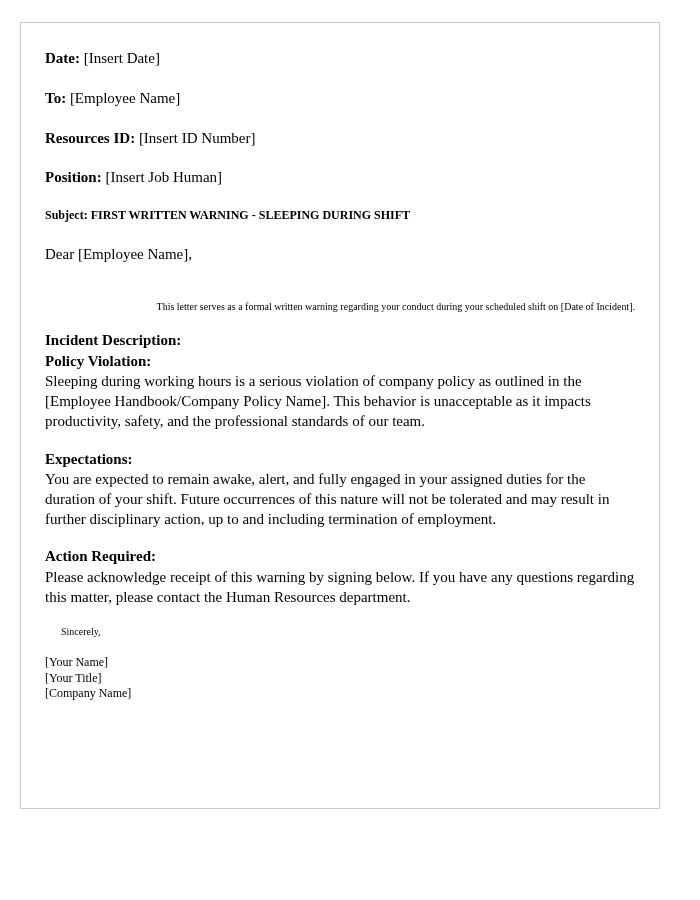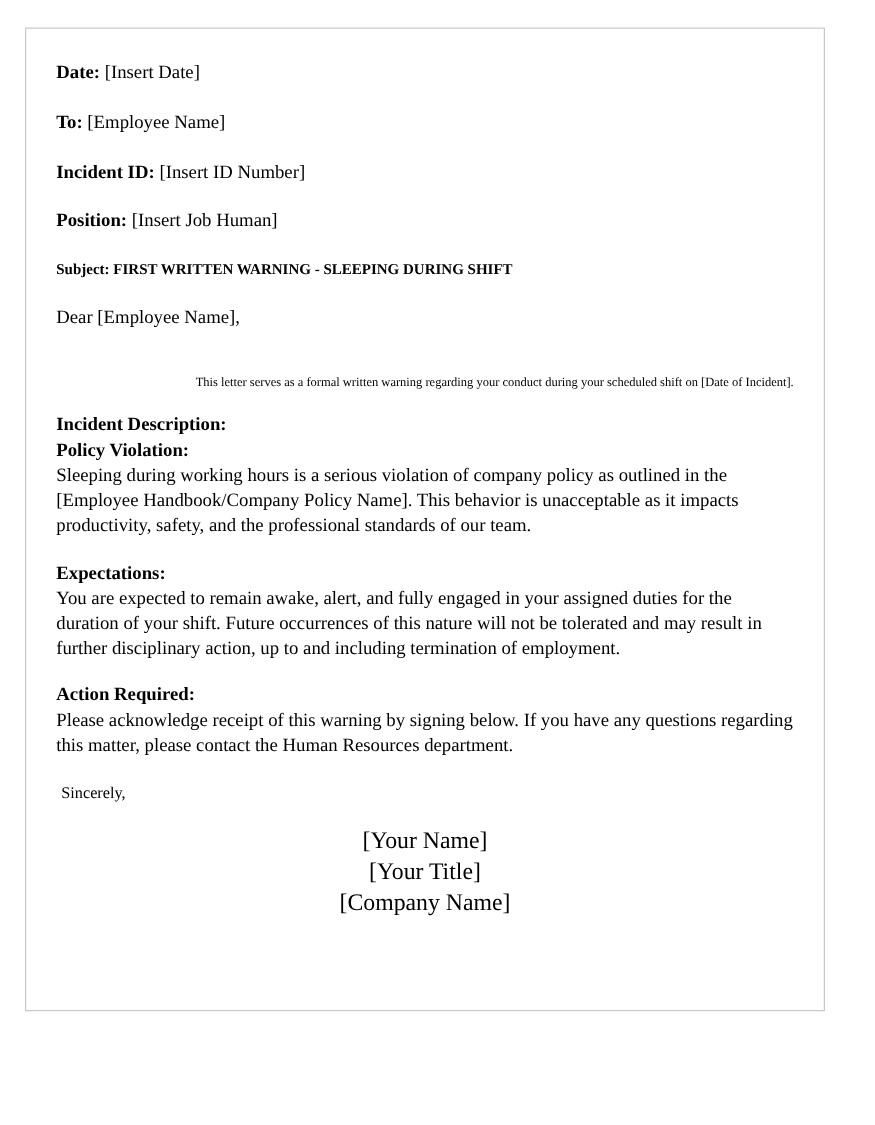--- a/index.html
+++ b/index.html
@@ -57,27 +57,26 @@
     font-weight: bold;
     margin: 0 0 1px 0;
     line-height: 1.3;
   }
   .sec-body {
     font-size: 15px;
     line-height: 1.32;
     margin: 0 0 18px 0;
   }
   .closing {
-    font-size: 13px;
-    margin: 0 0 18px 4px;
+    font-size: 10px;
+    margin: 0 0 18px 16px;
   }
   .sig-line {
-    font-size: 19px;
+    font-size: 12px;
     line-height: 1.33;
-    text-align: center;
   }
   .sig-block {
     margin: 0 0 22px 0;
   }
 </style>
 </head>
 <body>
 
 <div class="page">
   <div class="content">
@@ -86,21 +85,21 @@
       <span class="lbl">Date:</span>
       <span>[Insert Date]</span>
     </p>
 
     <p class="field">
       <span class="lbl">To:</span>
       <span>[Employee Name]</span>
     </p>
 
     <p class="field">
-      <span class="lbl">Incident ID:</span>
+      <span class="lbl">Resources ID:</span>
       <span>[Insert ID Number]</span>
     </p>
 
     <p class="field">
       <span class="lbl">Position:</span>
       <span>[Insert Job Human]</span>
     </p>
 
     <p class="subject">Subject: FIRST WRITTEN WARNING - SLEEPING DURING SHIFT</p>
 

